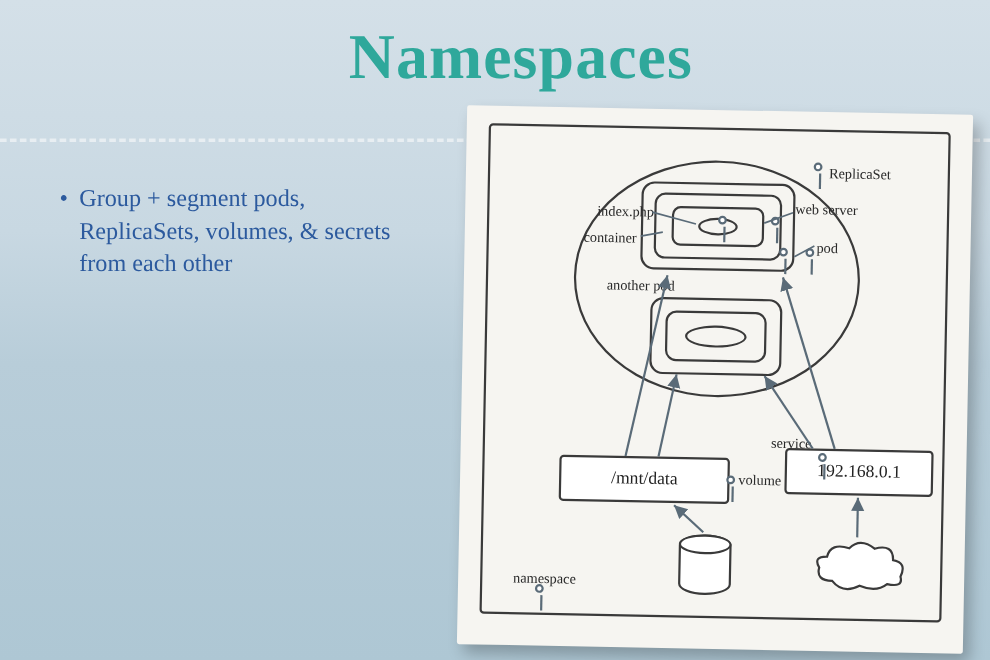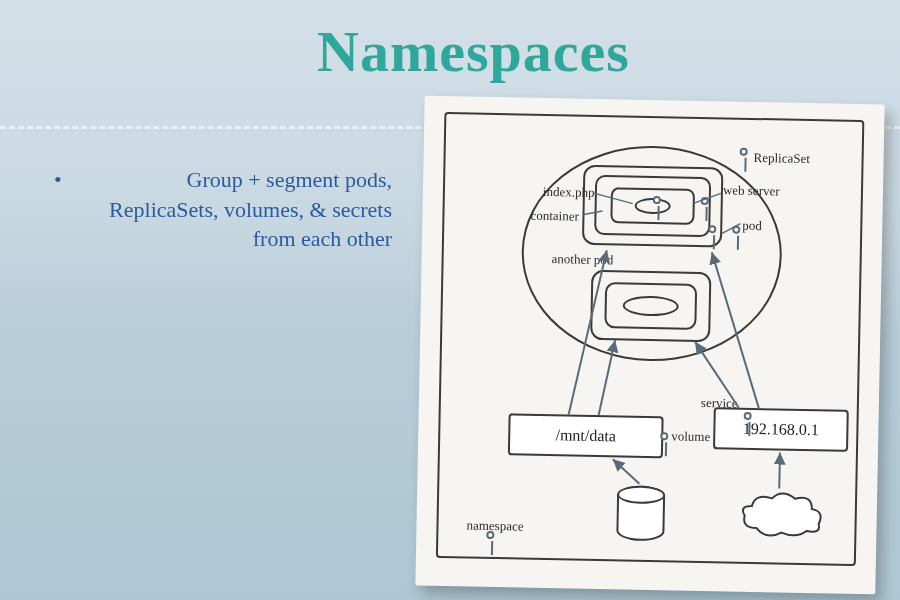--- a/index.html
+++ b/index.html
@@ -25,21 +25,20 @@
     top: 126px; left: 0; right: 0;
     border-top: 3px dashed #e8eef2;
   }
   .bullet-block {
     position: absolute;
     left: 72px; top: 165px;
     width: 320px;
     color: #2c5a9e;
     font-size: 22px;
     line-height: 1.35;
-    text-align: right;
   }
   .bullet-block::before {
     content: "•";
     position: absolute;
     left: -18px; top: 0;
     color: #2c5a9e;
     font-size: 22px;
   }
   .paper {
     position: absolute;

